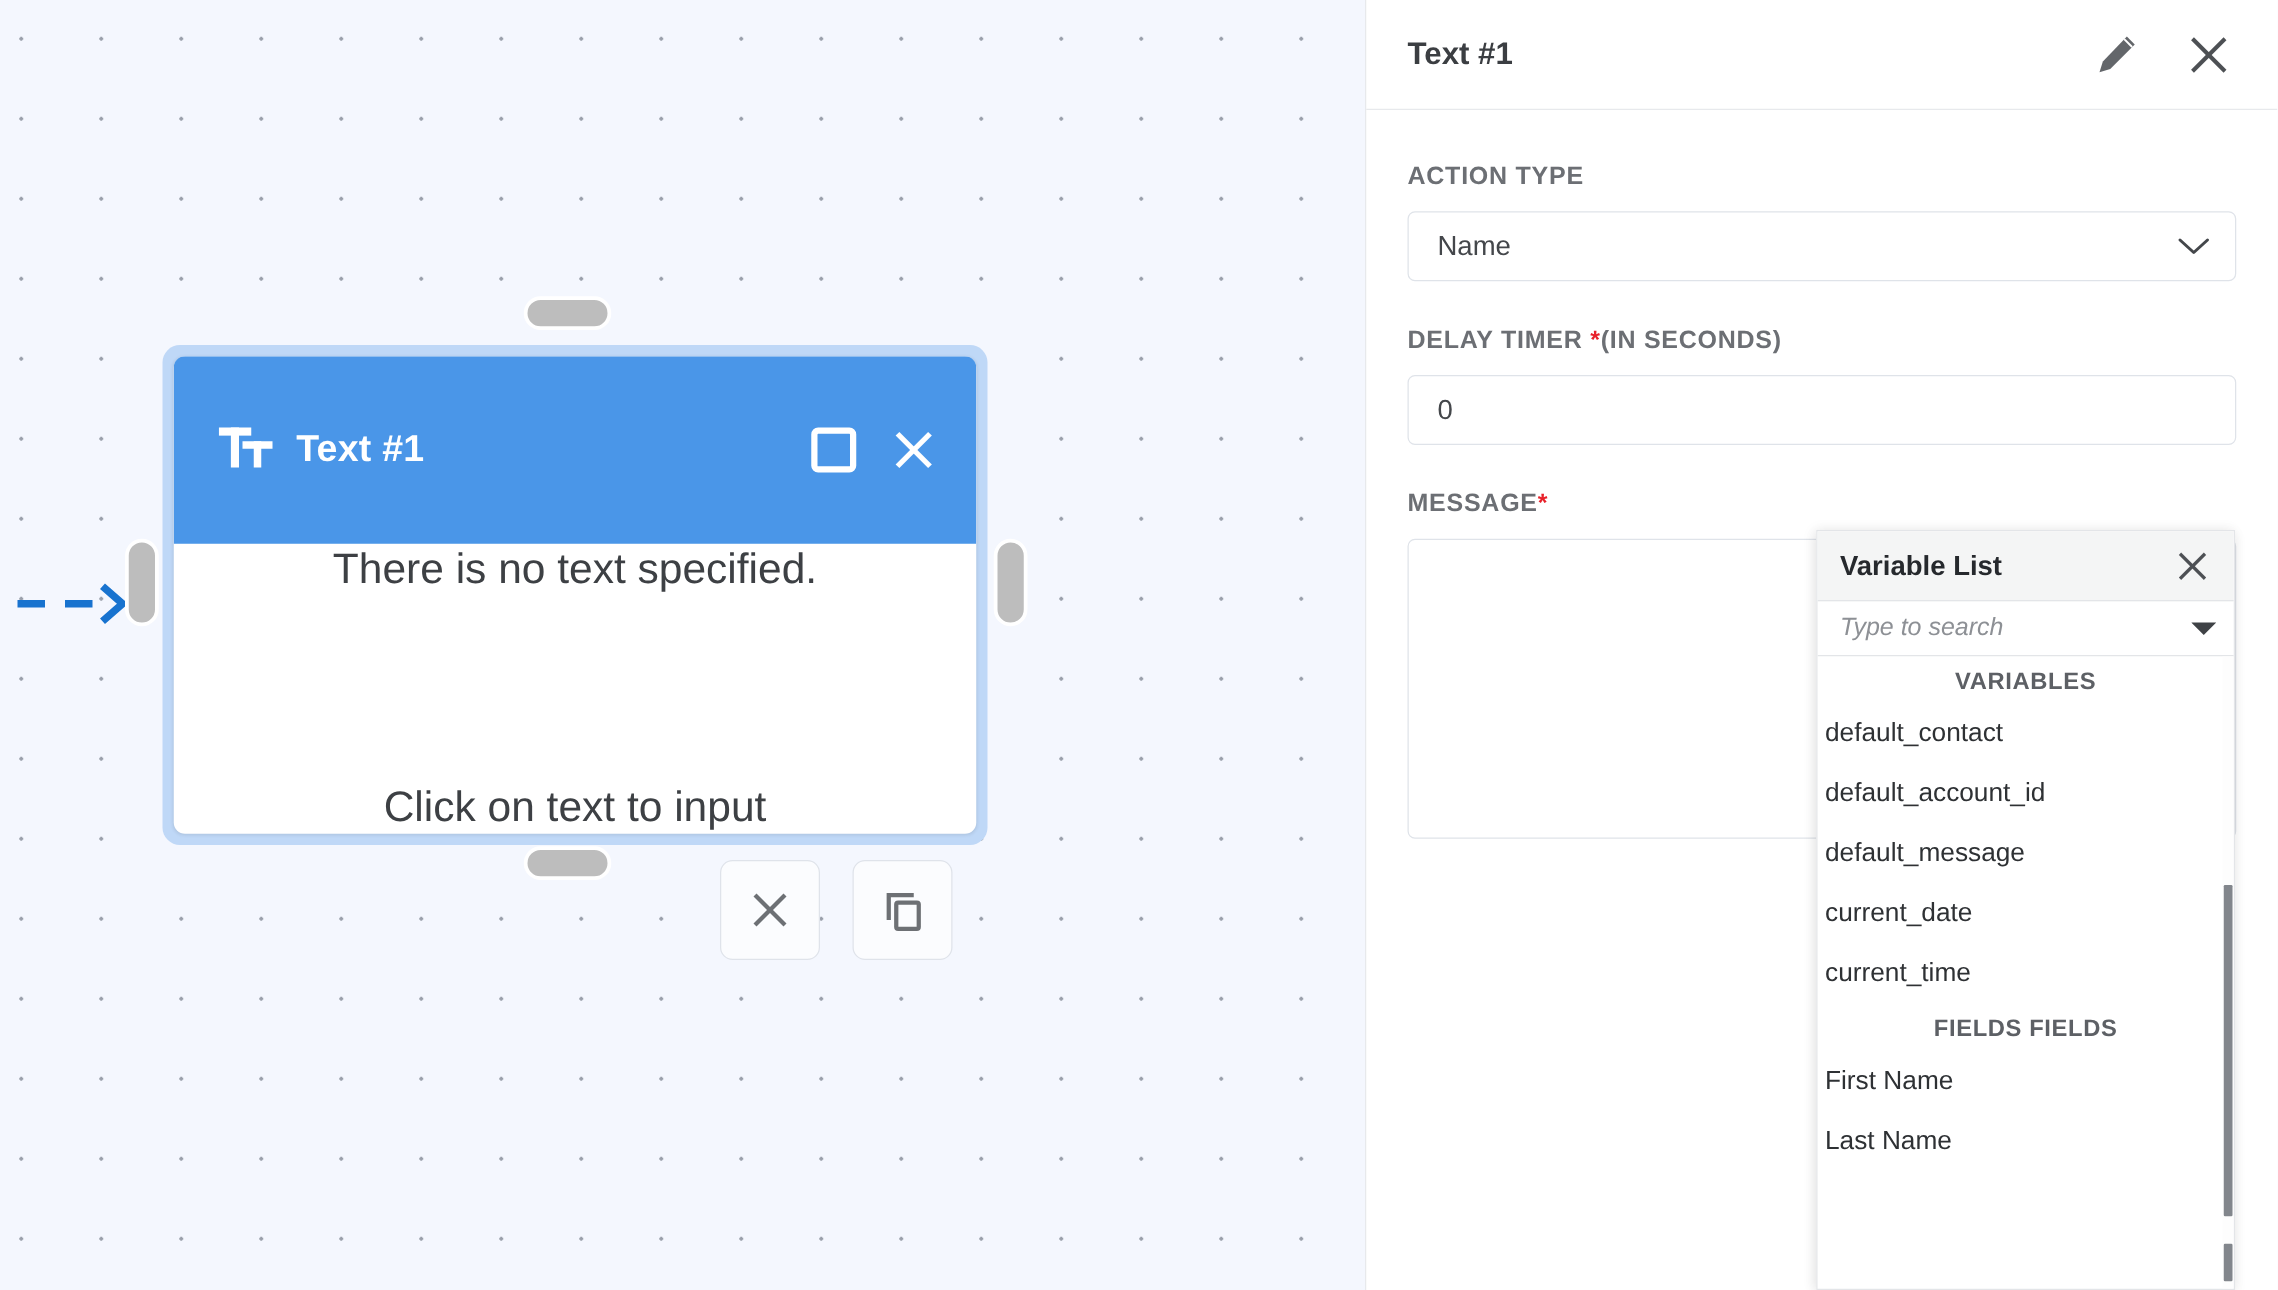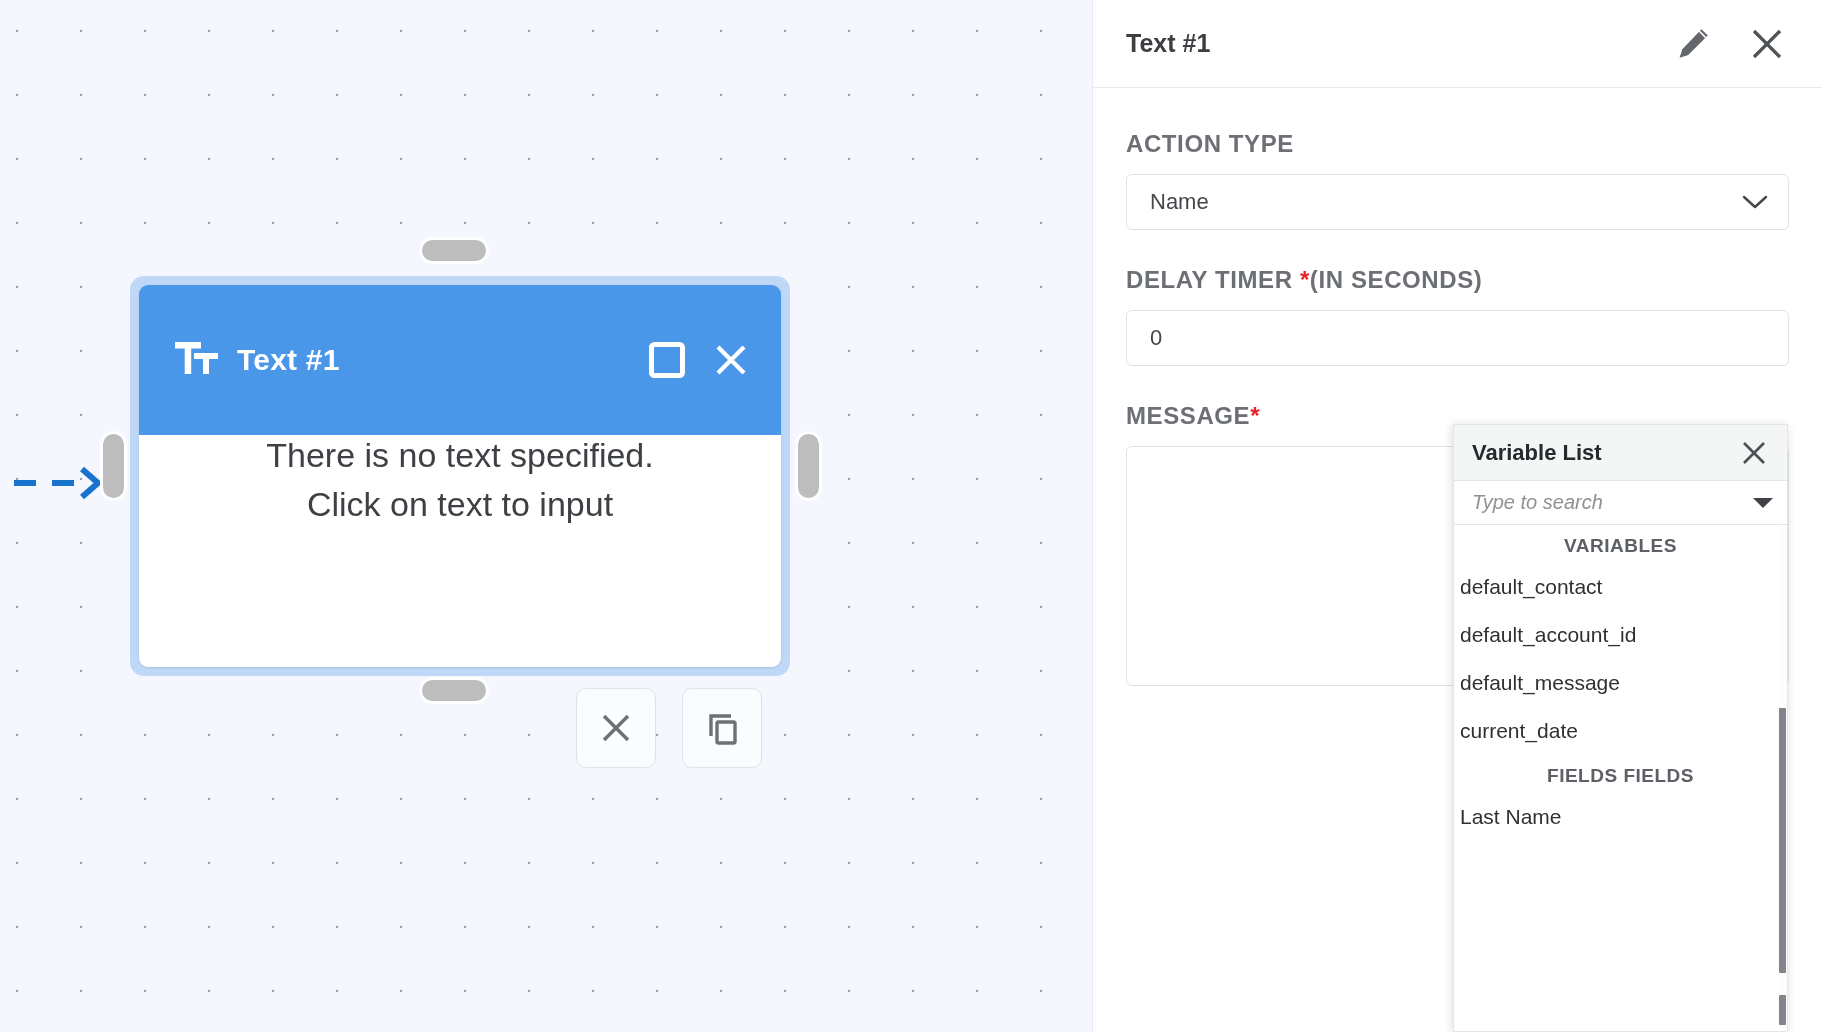--- a/index.html
+++ b/index.html
@@ -41,21 +41,21 @@
     display: flex; align-items: center; padding: 0 27px 0 36px; gap: 18px;
   }
   .node-icon { width: 44px; height: 40px; flex: 0 0 auto; }
   .node-title {
     color: #ffffff; font-size: 30px; font-weight: bold;
     letter-spacing: .2px; flex: 1 1 auto; white-space: nowrap;
   }
   .node-hdr-btn { width: 46px; height: 46px; display:flex; align-items:center; justify-content:center; cursor: pointer; flex:0 0 auto;}
   .node-body {
     height: 232px; display: flex; flex-direction: column;
-    align-items: center; justify-content: flex-start; gap: 8px;
+    align-items: center; justify-content: space-between; gap: 8px;
     padding: 0 24px;
   }
   .node-body-line { font-size: 34px; color: #3d4044; line-height: 1.22; text-align: center; white-space: nowrap; }
 
   
   .handle { position: absolute; background: #bdbdbd; border: 3px solid #ffffff; }
   .handle-top    { left: 419px; top: 237px; width: 70px; height: 27px; border-radius: 14px; }
   .handle-bottom { left: 419px; top: 677px; width: 70px; height: 27px; border-radius: 14px; }
   .handle-left   { left: 100px; top: 431px; width: 27px; height: 70px; border-radius: 14px; }
   .handle-right  { left: 795px; top: 431px; width: 27px; height: 70px; border-radius: 14px; }
@@ -76,21 +76,21 @@
   }
   .panel-header {
     height: 88px; border-bottom: 1px solid #e7e9ec;
     display: flex; align-items: center; padding: 0 32px 0 33px;
   }
   .panel-title { font-size: 25px; font-weight: bold; color: #3b3e42; flex: 1 1 auto; }
   .panel-hdr-btn { width: 46px; height: 46px; display:flex; align-items:center; justify-content:center; cursor:pointer; margin-left: 28px;}
 
   .panel-body { padding: 42px 33px 0 33px; }
   .field-label {
-    font-size: 24px; font-weight: bold; color: #6c6f74;
+    font-size: 20px; font-weight: bold; color: #6c6f74;
     letter-spacing: .6px; margin-bottom: 16px;
   }
   .req { color: #e8212a; font-weight: bold; }
   .field-ctl {
     position: relative; height: 56px; border: 1px solid #dfe3e9;
     border-radius: 6px; display: flex; align-items: center;
     padding: 0 48px 0 23px; font-size: 22px; color: #44474b; background:#fff;
   }
   .chev { position: absolute; right: 20px; top: 50%; transform: translateY(-50%); }
   .field-gap { height: 36px; }
@@ -274,22 +274,24 @@
       </svg>
     </div>
 
     <div class="vl-body">
 
       <div class="vl-group">VARIABLES</div>
       <div class="vl-item">default_contact</div>
       <div class="vl-item">default_account_id</div>
       <div class="vl-item">default_message</div>
       <div class="vl-item">current_date</div>
+      <div class="vl-item">current_time</div>
 
       <div class="vl-group">FIELDS FIELDS</div>
+      <div class="vl-item">First Name</div>
       <div class="vl-item">Last Name</div>
 
       <div class="vl-scroll-track">
         <div class="vl-scroll-thumb" style="top:183px;height:265px;"></div>
         <div class="vl-scroll-thumb" style="top:470px;height:30px;"></div>
       </div>
     </div>
 
   </div>
 

